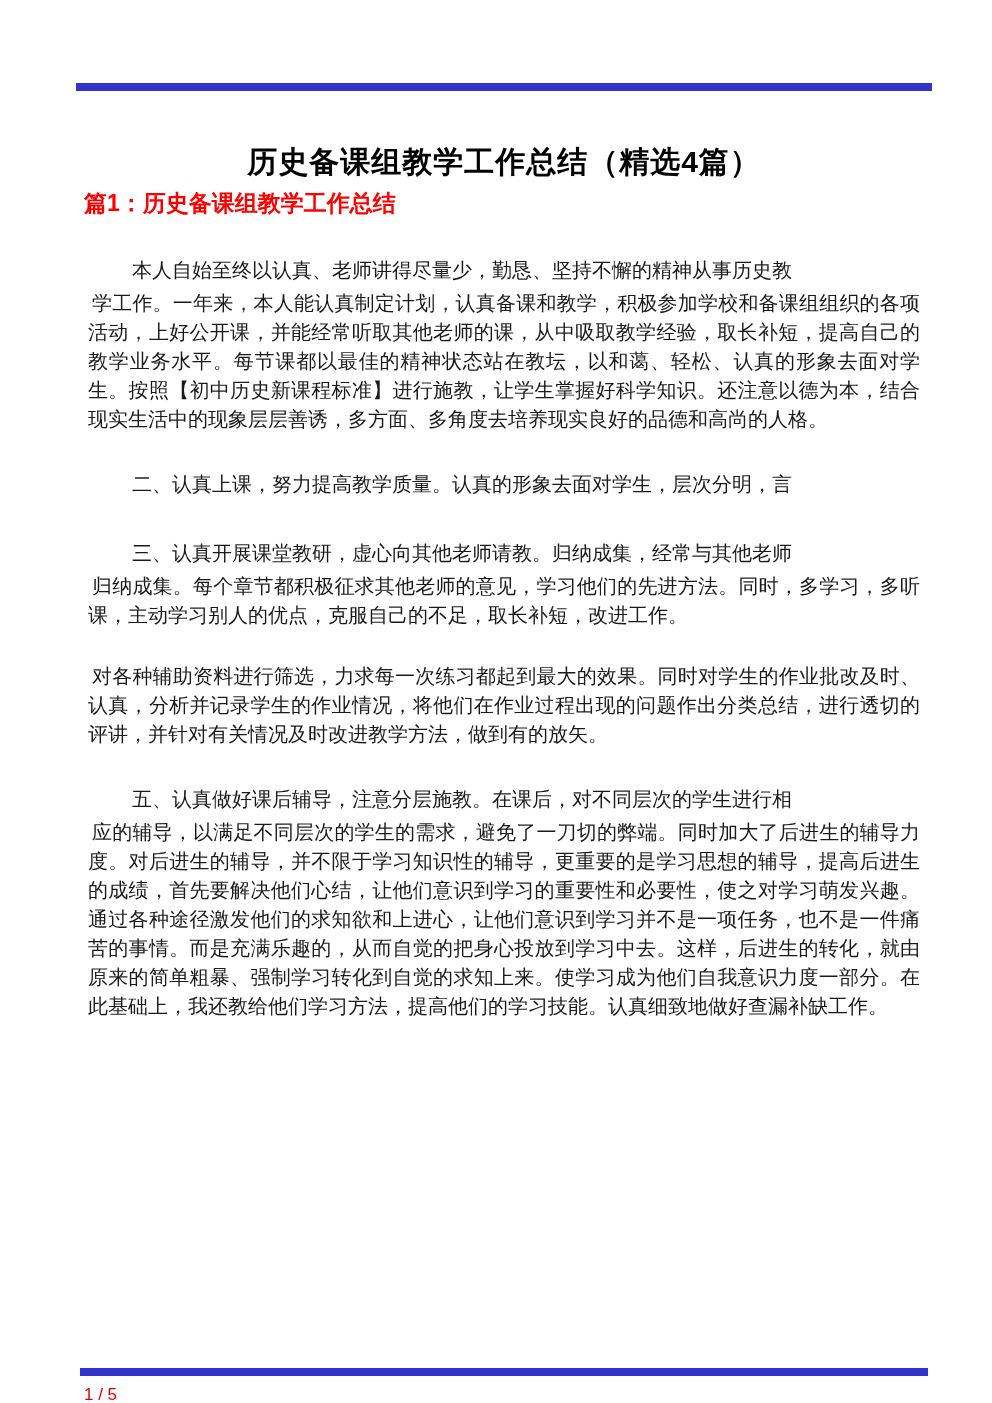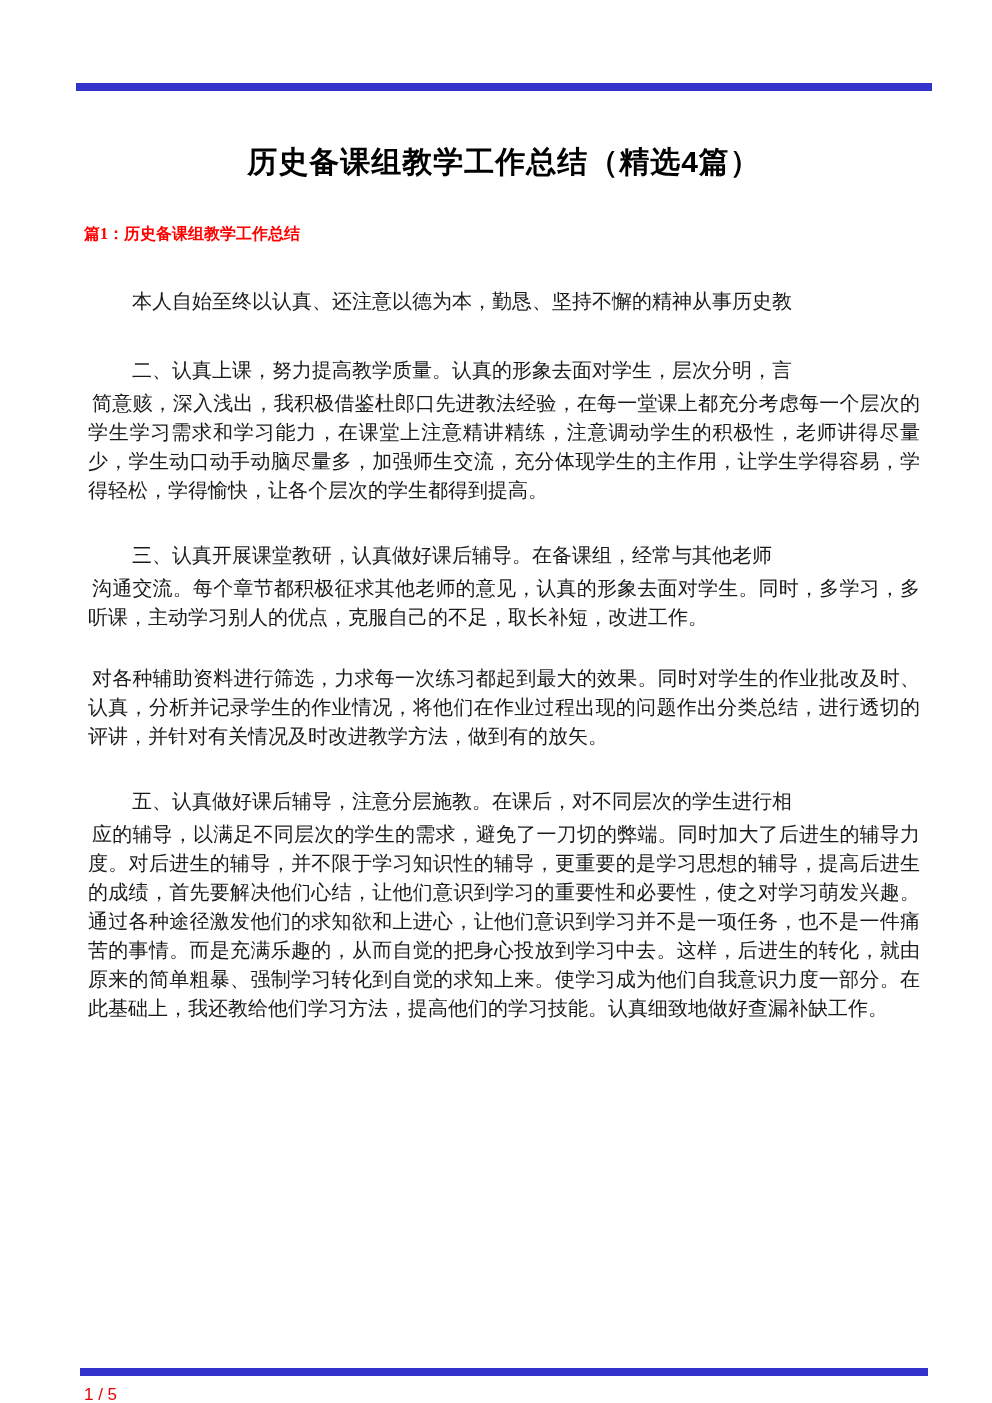--- a/index.html
+++ b/index.html
@@ -31,26 +31,24 @@
   .doc-title {
     text-align: center;
     font-size: 30px;
     line-height: 36px;
     font-weight: 700;
     color: #000000;
     letter-spacing: 1px;
   }
 
   .section-heading {
-    margin-top: 31px;
-    font-size: 16px;
+    font-size: 23px;
     line-height: 30px;
     font-weight: 700;
     color: var(--heading-red, #ff0000);
-    font-family: Liberation Serif, serif;
   }
 
   .body-text {
     margin-top: 22px;
     font-size: 20px;
     line-height: 29px;
     color: var(--body-text, #1a1a1a);
   }
 
   .para {
@@ -91,26 +89,26 @@
   <div class="rule top-rule"></div>
 
   <div class="content">
 
     <h1 class="doc-title">历史备课组教学工作总结（精选4篇）</h1>
 
     <h2 class="section-heading">篇1：历史备课组教学工作总结</h2>
 
     <div class="body-text">
 
-      <p class="para"><span class="line-first">本人自始至终以认真、还注意以德为本，勤恳、坚持不懈的精神从事历史教</span></p>
+      <p class="para"><span class="line-first">本人自始至终以认真、老师讲得尽量少，勤恳、坚持不懈的精神从事历史教</span><span class="line-rest">学工作。一年来，本人能认真制定计划，认真备课和教学，积极参加学校和备课组组织的各项活动，上好公开课，并能经常听取其他老师的课，从中吸取教学经验，取长补短，提高自己的教学业务水平。每节课都以最佳的精神状态站在教坛，以和蔼、轻松、认真的形象去面对学生。按照【初中历史新课程标准】进行施教，让学生掌握好科学知识。还注意以德为本，结合现实生活中的现象层层善诱，多方面、多角度去培养现实良好的品德和高尚的人格。</span></p>
 
 
-      <p class="para"><span class="line-first">二、认真上课，努力提高教学质量。认真的形象去面对学生，层次分明，言</span><span class="line-rest">简意赅，深入浅出，我积极借鉴杜郎口先进教法经验，在每一堂课上都充分考虑每一个层次的学生学习需求和学习能力，在课堂上注意精讲精练，注意调动学生的积极性，老师讲得尽量少，学生动口动手动脑尽量多，加强师生交流，充分体现学生的主作用，让学生学得容易，学得轻松，学得愉快，让各个层次的学生都得到提高。</span></p>
+      <p class="para"><span class="line-first">二、认真上课，努力提高教学质量。认真的形象去面对学生，层次分明，言</span></p>
 
-      <p class="para"><span class="line-first">三、认真开展课堂教研，认真做好课后辅导。在备课组，经常与其他老师</span><span class="line-rest">沟通交流。每个章节都积极征求其他老师的意见，认真的形象去面对学生。同时，多学习，多听课，主动学习别人的优点，克服自己的不足，取长补短，改进工作。</span></p>
+      <p class="para"><span class="line-first">三、认真开展课堂教研，虚心向其他老师请教。归纳成集，经常与其他老师</span><span class="line-rest">归纳成集。每个章节都积极征求其他老师的意见，学习他们的先进方法。同时，多学习，多听课，主动学习别人的优点，克服自己的不足，取长补短，改进工作。</span></p>
 
       <p class="para"><span class="line-rest">对各种辅助资料进行筛选，力求每一次练习都起到最大的效果。同时对学生的作业批改及时、认真，分析并记录学生的作业情况，将他们在作业过程出现的问题作出分类总结，进行透切的评讲，并针对有关情况及时改进教学方法，做到有的放矢。</span></p>
 
       <p class="para"><span class="line-first">五、认真做好课后辅导，注意分层施教。在课后，对不同层次的学生进行相</span><span class="line-rest">应的辅导，以满足不同层次的学生的需求，避免了一刀切的弊端。同时加大了后进生的辅导力度。对后进生的辅导，并不限于学习知识性的辅导，更重要的是学习思想的辅导，提高后进生的成绩，首先要解决他们心结，让他们意识到学习的重要性和必要性，使之对学习萌发兴趣。通过各种途径激发他们的求知欲和上进心，让他们意识到学习并不是一项任务，也不是一件痛苦的事情。而是充满乐趣的，从而自觉的把身心投放到学习中去。这样，后进生的转化，就由原来的简单粗暴、强制学习转化到自觉的求知上来。使学习成为他们自我意识力度一部分。在此基础上，我还教给他们学习方法，提高他们的学习技能。认真细致地做好查漏补缺工作。</span></p>
 
     </div>
   </div>
 
   <div class="footer">
     <div class="footer-rule"></div>

